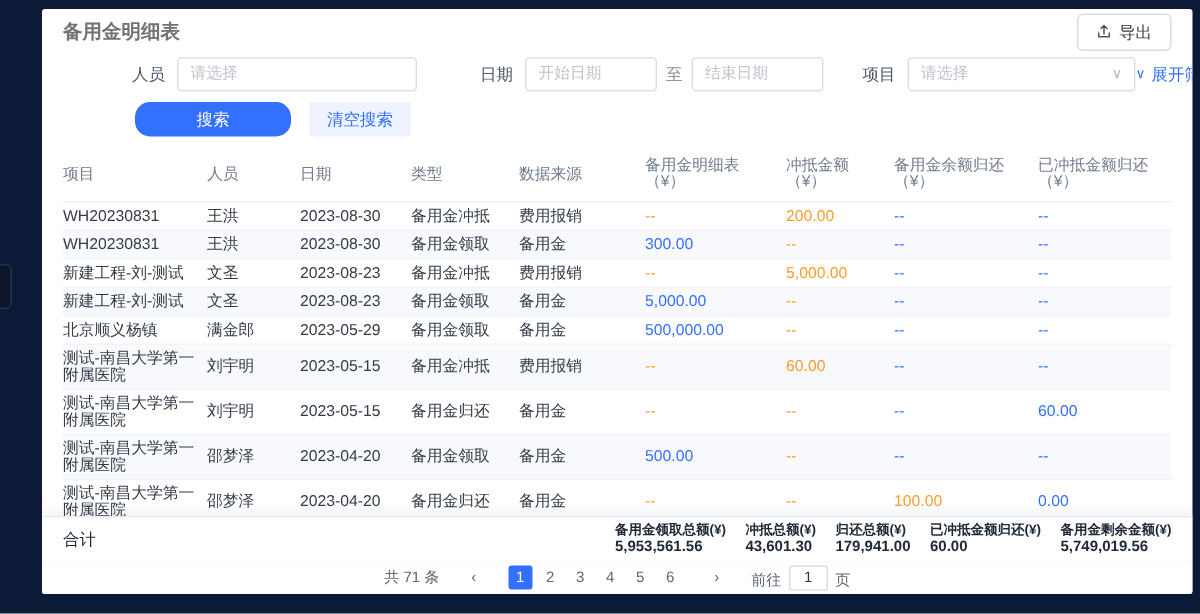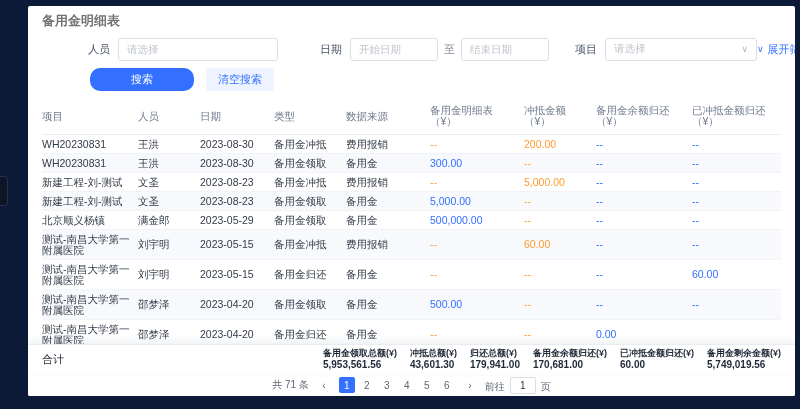--- a/index.html
+++ b/index.html
@@ -77,40 +77,48 @@
     flex: 0 0 auto; display: flex; align-items: center; padding: 3px 14px; min-height: 28px;
     border-top: 1px solid #e9edf3; box-shadow: 0 -3px 8px rgba(30,50,90,.07); background: #fff; position: relative; z-index: 2;
   }
   .sum-label { font-size: 11px; color: #1f2836; }
   .stats { margin-left: auto; display: flex; gap: 13px; }
   .stat .s-label { font-size: 9px; font-weight: 700; color: #1f2836; line-height: 11px; white-space: nowrap; }
   .stat .s-value { font-size: 10px; font-weight: 700; color: #1f2836; line-height: 12px; }
 
   .pager {
     flex: 0 0 auto; height: 22px; display: flex; align-items: center; justify-content: center;
-    gap: 7px; font-size: 10px; color: #5d6775; background: #fff;
+    gap: 15px; font-size: 10px; color: #5d6775; background: #fff;
   }
   .pages { display: flex; gap: 4px; }
   .p-btn {
     min-width: 16px; height: 16px; display: inline-flex; align-items: center; justify-content: center;
     border-radius: 2px; color: #5d6775; cursor: pointer; padding: 0 2px;
   }
   .p-btn.active { background: #3370ff; color: #fff; }
   .goto { display: flex; align-items: flex-end; gap: 5px; }
   .goto-input { width: 26px; height: 17px; border: 1px solid #dcdfe6; border-radius: 2px; text-align: center; font-size: 10px; font-family: inherit; outline: none; color: #333; }
 </style>
 </head>
 <body>
 
 <div class="drawer"></div>
 
 <div class="card">
 
   <div class="titlebar">
     <div class="title">备用金明细表</div>
+    <button class="export-btn">
+      <span style="display:inline-flex;">
+        <svg width="10" height="10" viewBox="0 0 12 12">
+            <path d="M6 8V1.5M3.6 3.6 6 1.2l2.4 2.4M1.8 7.2v3h8.4v-3" stroke="#4a5462" fill="none" stroke-width="1.2" stroke-linecap="round" stroke-linejoin="round"></path>
+          </svg>
+      </span>
+      <span>导出</span>
+    </button>
   </div>
 
   <div class="filters">
     <div class="fgroup person-group">
       <span class="f-label">人员</span>
       <input class="inp person-input" placeholder="请选择" style="">
     </div>
     <div class="fgroup date-group">
       <span class="f-label">日期</span>
       <input class="inp date-input" placeholder="开始日期" style="">
@@ -237,43 +245,40 @@
           <div class="td c8 v-blue">--</div>
         </div>
         <div class="trow">
           <div class="td c0">测试-南昌大学第一附属医院</div>
           <div class="td c1">邵梦泽</div>
           <div class="td c2">2023-04-20</div>
           <div class="td c3">备用金归还</div>
           <div class="td c4">备用金</div>
           <div class="td c5 v-orange">--</div>
           <div class="td c6 v-orange">--</div>
+          <div class="td c7 v-orange">100.00</div>
           <div class="td c8 v-blue">0.00</div>
         </div>
       </div>
   </div>
 
   <div class="summary">
     <div class="sum-label">合计</div>
     <div class="stats">
         <div class="stat">
           <div class="s-label">备用金领取总额(¥)</div>
           <div class="s-value">5,953,561.56</div>
         </div>
         <div class="stat">
           <div class="s-label">冲抵总额(¥)</div>
           <div class="s-value">43,601.30</div>
         </div>
         <div class="stat">
           <div class="s-label">归还总额(¥)</div>
           <div class="s-value">179,941.00</div>
-        </div>
-        <div class="stat">
-          <div class="s-label">备用金余额归还(¥)</div>
-          <div class="s-value">170,681.00</div>
         </div>
         <div class="stat">
           <div class="s-label">已冲抵金额归还(¥)</div>
           <div class="s-value">60.00</div>
         </div>
         <div class="stat">
           <div class="s-label">备用金剩余金额(¥)</div>
           <div class="s-value">5,749,019.56</div>
         </div>
       </div>

